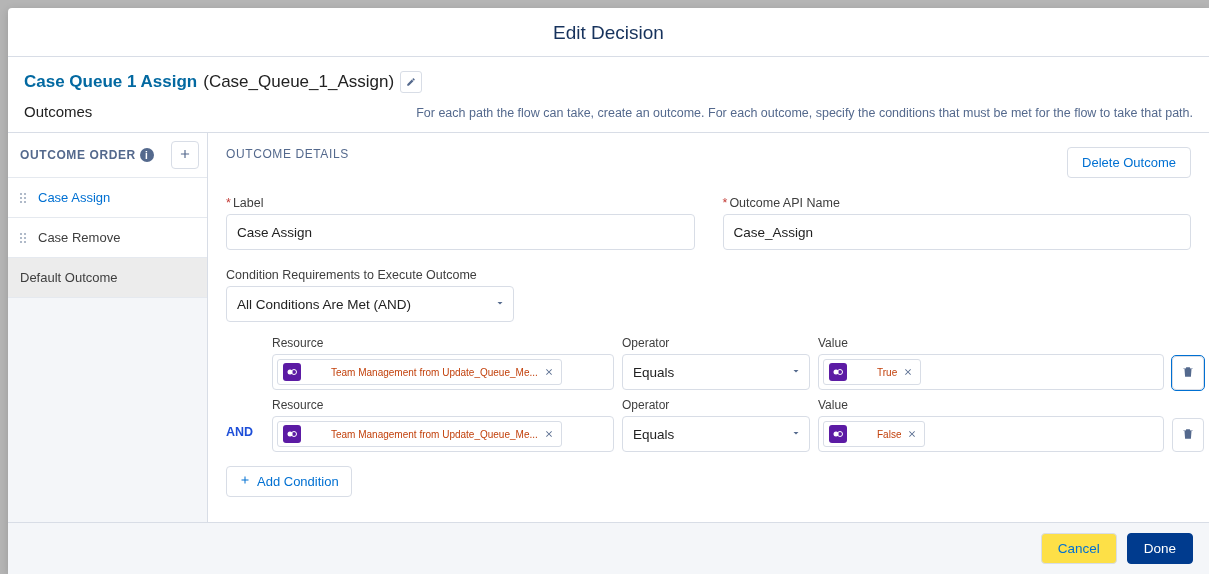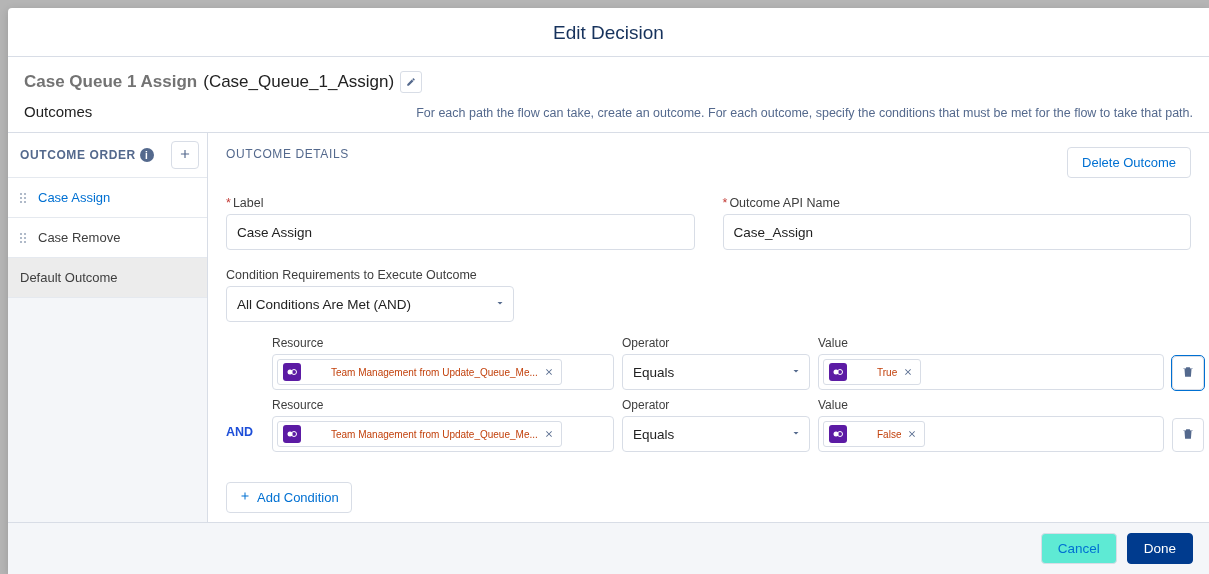--- a/index.html
+++ b/index.html
@@ -24,21 +24,21 @@
     color: #16325c;
     font-weight: 400;
   }
 
   .title-row {
     padding: 14px 16px 4px;
     display: flex;
     align-items: center;
     gap: 6px;
   }
-  .title-row .name { font-size: 17px; font-weight: 700; color: #737373; }
+  .title-row .name { font-size: 17px; font-weight: 700; color: #0369a1; }
   .title-row .api  { font-size: 17px; font-weight: 400; color: #222; }
   .edit-btn {
     width: 22px; height: 22px; border:1px solid #d8dde6; border-radius:3px;
     background:#fff; display:flex; align-items:center; justify-content:center;
     cursor:pointer; padding:0;
   }
   .edit-btn svg { width:10px; height:10px; fill:#54698d; }
 
   .outcomes-row {
     padding: 6px 16px 12px;
@@ -172,37 +172,37 @@
   .pill .x svg{width:10px;height:10px;fill:#54698d;}
 
   .icon-btn{
     width:32px;height:34px; border:1px solid #d8dde6; border-radius:4px; background:#fff;
     display:flex;align-items:center;justify-content:center; cursor:pointer; padding:0;
   }
   .icon-btn svg{width:14px;height:14px;fill:#54698d;}
   .icon-btn.active{ outline:1px solid #0070d2; }
 
   .add-cond{
-    margin-top:22px;
+    margin-top:6px;
     border:1px solid #d8dde6; border-radius:4px; background:#fff;
     padding:7px 12px; font-size:13px; color:#0070d2;
     display:inline-flex; align-items:flex-end; gap:6px; cursor:pointer;
   }
   .add-cond svg{width:12px;height:12px;fill:#0070d2;}
 
   .footer{
     border-top:1px solid #d8dde6;
     background:#f4f6f9;
     padding:10px 16px;
     display:flex; justify-content:flex-end; gap:10px;
   }
   .btn{
     border-radius:4px; padding:7px 16px; font-size:13.5px; cursor:pointer;
   }
-  .btn.secondary{ border:1px solid #d8dde6; background:#5eead4; color:#0070d2;}
+  .btn.secondary{ border:1px solid #d8dde6; background:#fde047; color:#0070d2;}
   .btn.primary{ border:1px solid #003b8e; background:#003b8e; color:#fff;}
 </style>
 </head>
 <body>
 
 <div class="modal">
 
   <div class="modal-header">Edit Decision</div>
 
   <div class="title-row">

